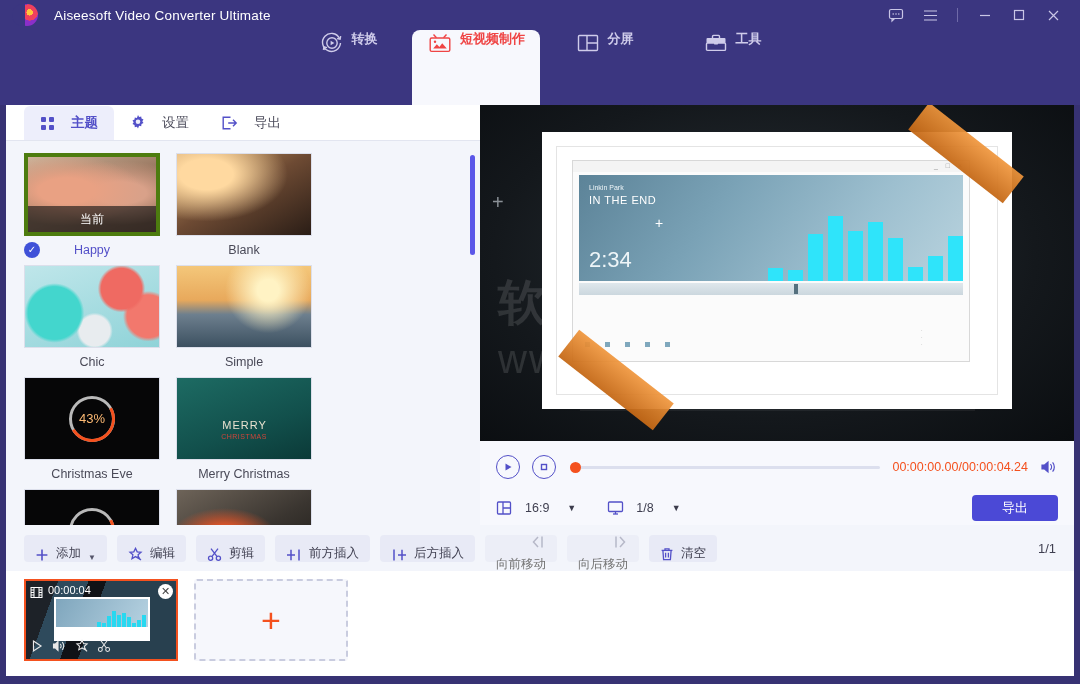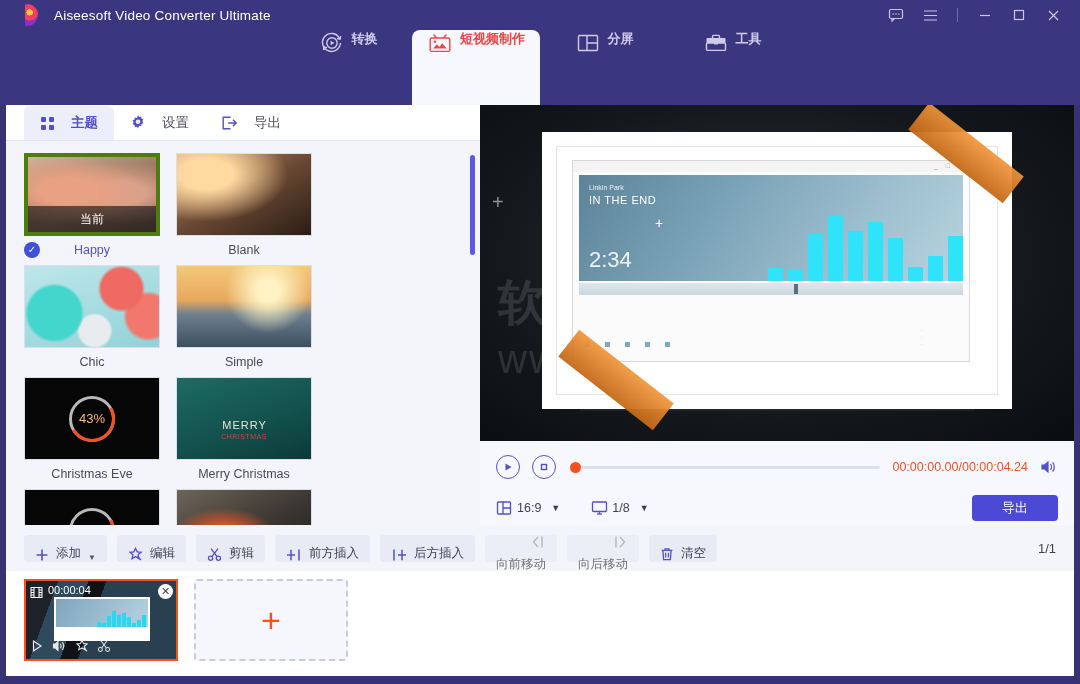--- a/index.html
+++ b/index.html
@@ -284,21 +284,21 @@
     width: 24px; height: 24px; border-radius: 50%; border: 1.6px solid #5350c8;
     display: flex; align-items: center; justify-content: center; color: #5350c8;
   }
   .seek { position: relative; flex: 1; height: 14px; display: flex; align-items: center; margin-left: 2px; }
   .seek-track { position: absolute; left: 0; right: 0; height: 3px; background: #dcdfee; border-radius: 2px; }
   .seek-dot { position: absolute; left: 0px; width: 11px; height: 11px; border-radius: 50%; background: #f4511e; }
   .timetext { color: #f4511e; font-size: 12.5px; white-space: nowrap; }
   .vol { color: #5350c8; display: flex; align-items: center; }
 
   .ctrl-row2 { display: flex; align-items: center; gap: 9px; margin-top: 16px; }
-  .pill { display: flex; align-items: center; gap: 4px; font-size: 12.5px; color: #3f3f50; }
+  .pill { display: flex; align-items: center; gap: 12px; font-size: 12.5px; color: #3f3f50; }
   .pill .ico { color: #5350c8; display: flex; align-items: center; }
   .caret2 { font-size: 9px; color: #3c3c4c; margin-left: 6px; }
   .export-btn {
     margin-left: auto; width: 86px; height: 26px; border-radius: 4px;
     background: #4b49d6; color: #fff; font-size: 13px;
     display: flex; align-items: center; justify-content: center;
   }
 </style>
 </head>
 <body>

